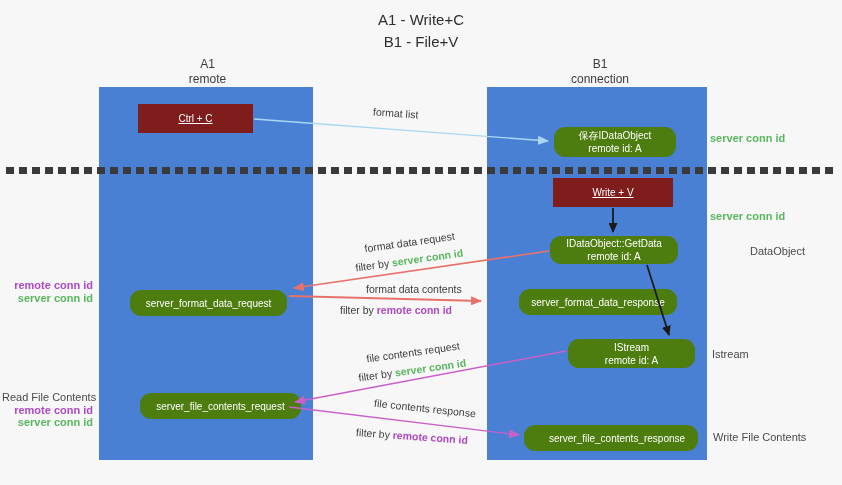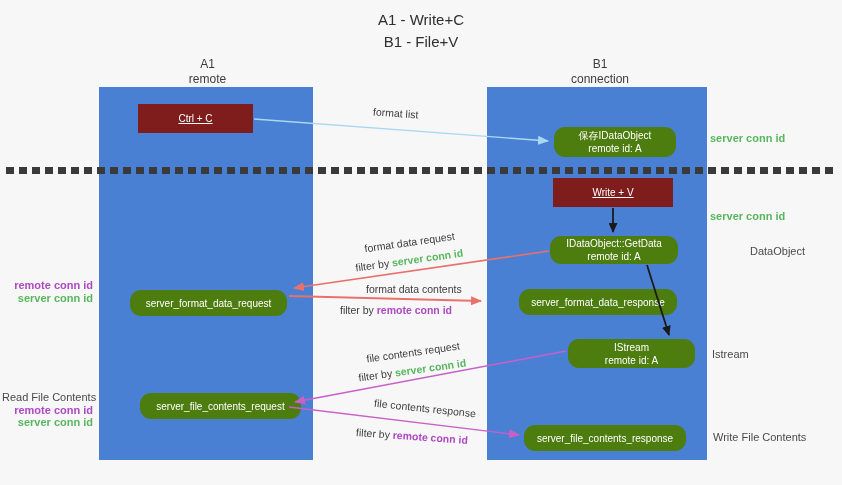--- a/index.html
+++ b/index.html
@@ -113,21 +113,21 @@
 
   <div class="node orange" style="left:568px; top:339px; width:127px; height:29px;">
     <div>IStream</div>
     <div>remote id: A</div>
   </div>
 
   <div class="node orange" style="left:128px; top:393px; width:161px; height:26px;margin-left:12px;">
     <div>server_file_contents_request</div>
   </div>
 
-  <div class="node orange" style="left:524px; top:425px; width:162px; height:26px;">
+  <div class="node orange" style="left:524px; top:425px; width:162px; height:26px;padding-left:12px;">
     <div>server_file_contents_response</div>
   </div>
 
   <div class="elabel" style="left:373px; top:107px; transform:rotate(4deg);">format list</div>
 
   <div class="elabel" style="left:364px; top:236px; transform:rotate(-8deg);">format data request</div>
   <div class="elabel" style="left:355px; top:254px; transform:rotate(-8deg);">
     <span>filter by</span>
     <span class="t-green">server conn id</span>
   </div>

